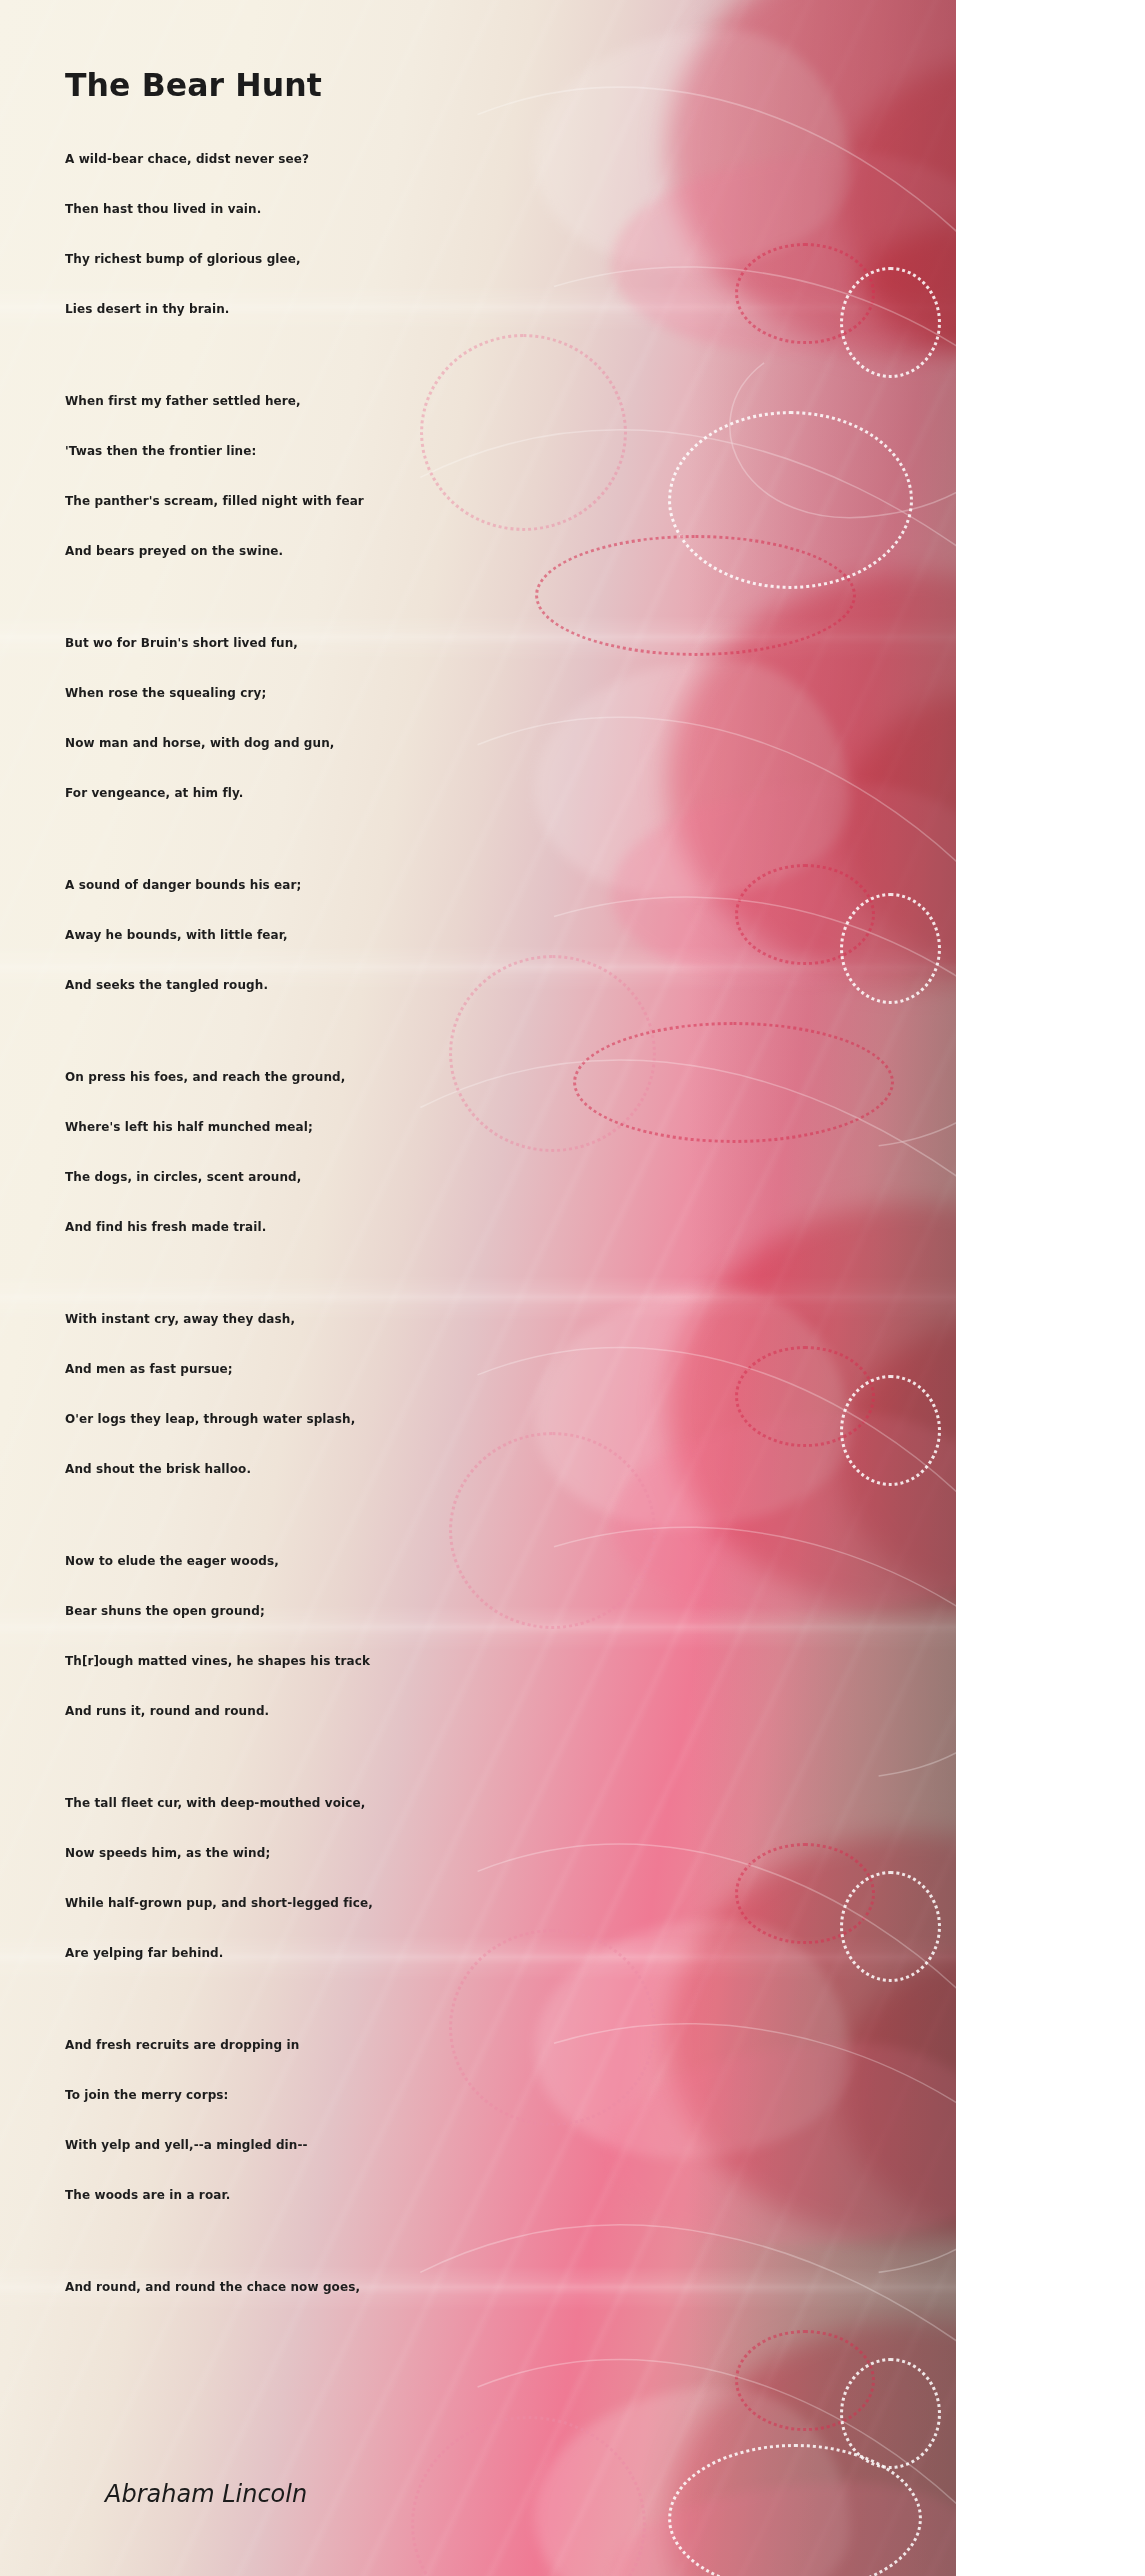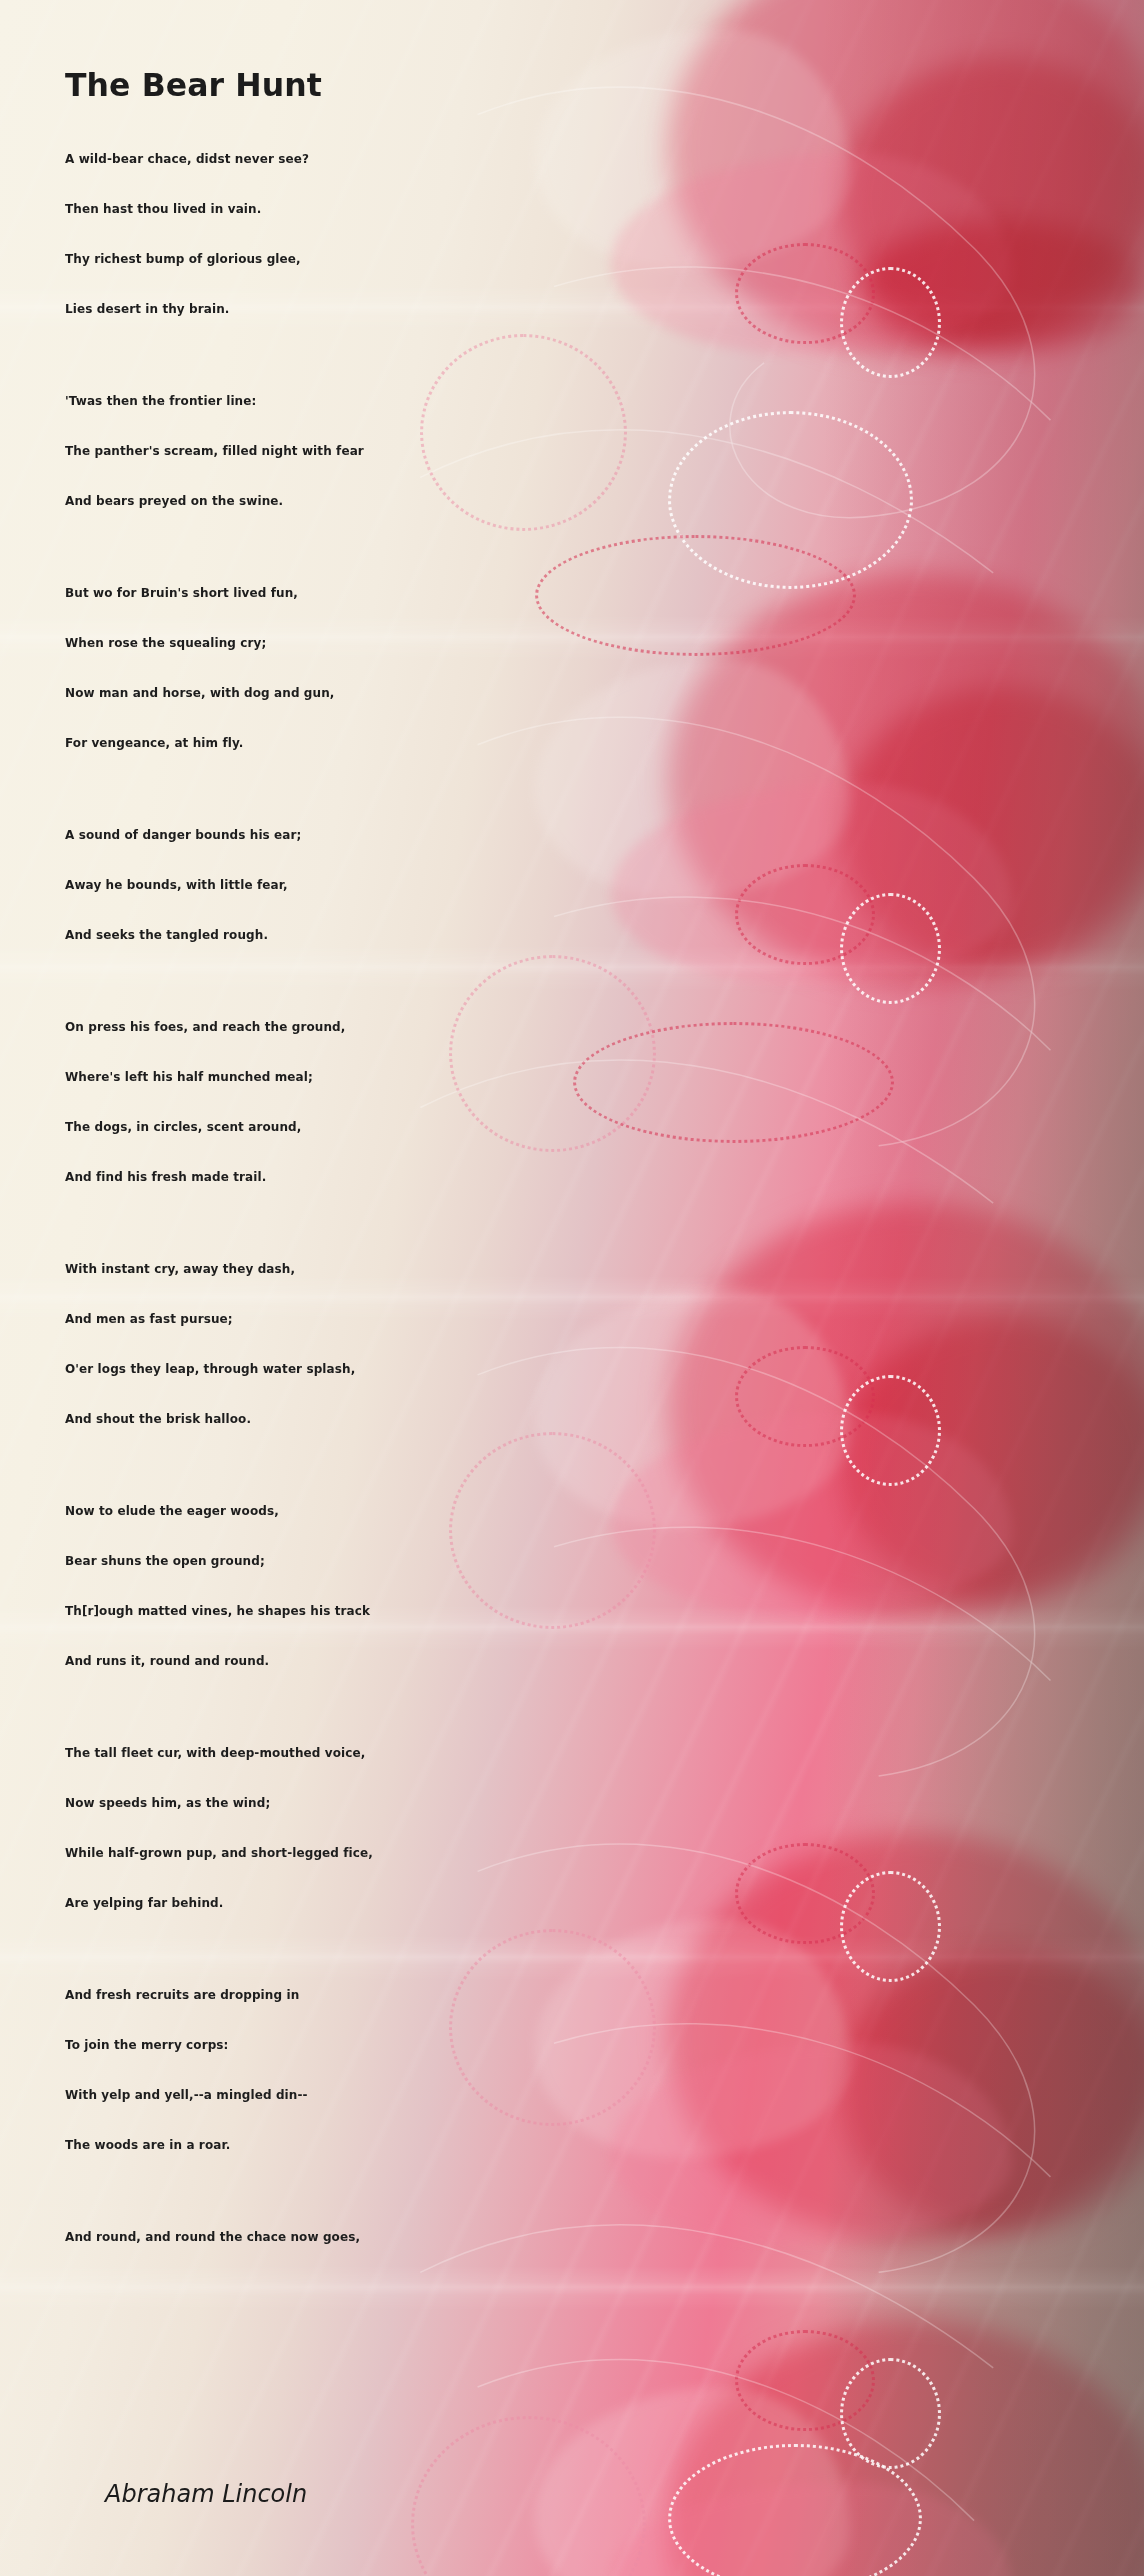--- a/index.html
+++ b/index.html
@@ -5,25 +5,24 @@
   html, body {
     margin: 0;
     padding: 0;
     background: #ffffff;
   }
   body {
     font-family: "DejaVu Sans", sans-serif;
   }
   #page {
     position: relative;
-    width: 1120px;
+    width: 956px;
     height: 2576px;
     overflow: hidden;
     background: #86efac;
-    padding-left: 24px;
   }
 
   
   .bg-layer {
     position: absolute;
     inset: 0;
     pointer-events: none;
   }
   
   .bg-base {
@@ -226,20 +225,21 @@
     <div class="stanzas">
 
       <div class="stanza">
         <div class="line">A wild-bear chace, didst never see?</div>
         <div class="line">Then hast thou lived in vain.</div>
         <div class="line">Thy richest bump of glorious glee,</div>
         <div class="line">Lies desert in thy brain.</div>
       </div>
 
       <div class="stanza">
+        <div class="line">When first my father settled here,</div>
         <div class="line">'Twas then the frontier line:</div>
         <div class="line">The panther's scream, filled night with fear</div>
         <div class="line">And bears preyed on the swine.</div>
       </div>
 
       <div class="stanza">
         <div class="line">But wo for Bruin's short lived fun,</div>
         <div class="line">When rose the squealing cry;</div>
         <div class="line">Now man and horse, with dog and gun,</div>
         <div class="line">For vengeance, at him fly.</div>

